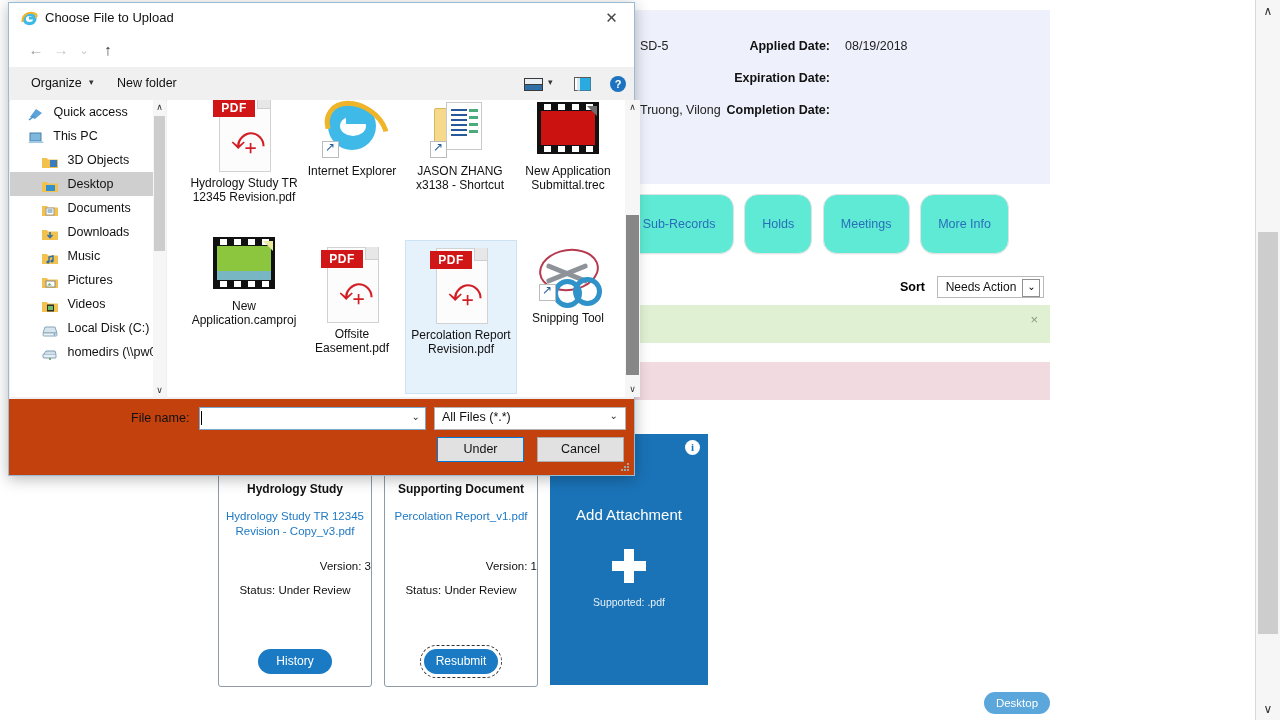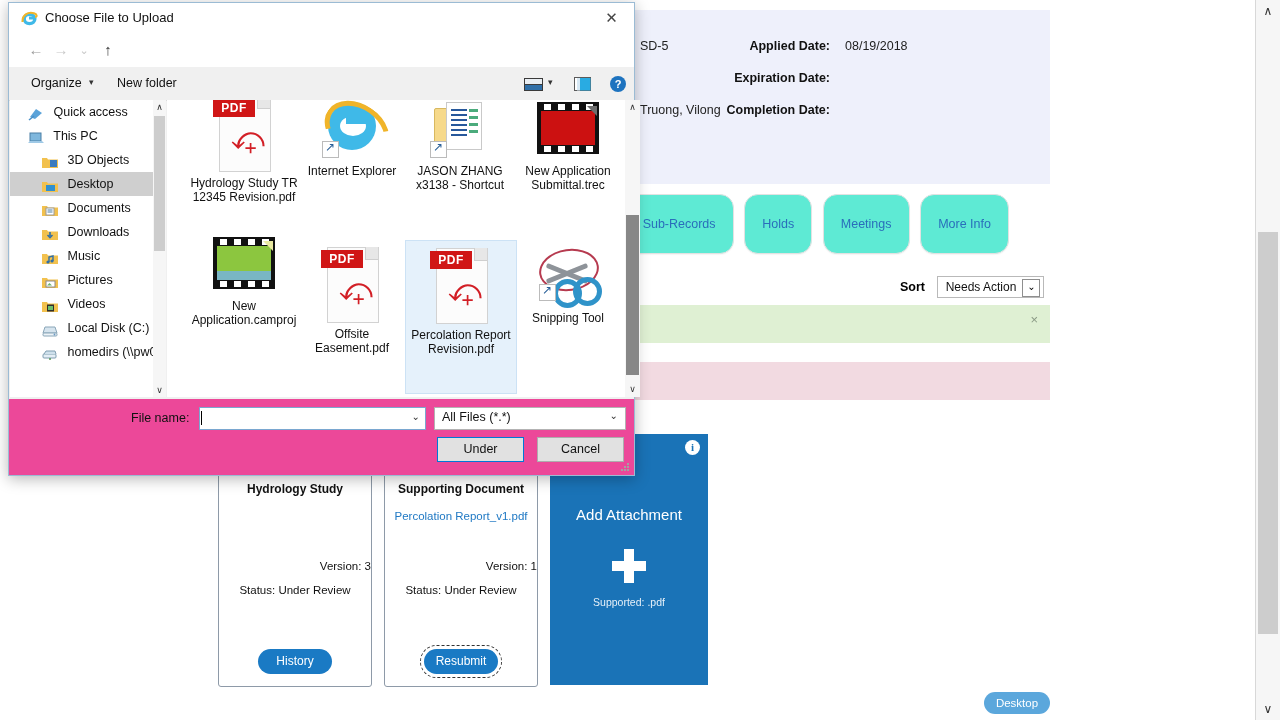--- a/index.html
+++ b/index.html
@@ -186,21 +186,21 @@
   .filelist{position:absolute;left:158px;top:97px;width:458px;height:297px;background:#fff;overflow:hidden;}
   .fitem{position:absolute;width:110px;text-align:center;}
   .fitem.selected{background:#e5f1fb;border:1px solid #cce2f5;}
   .fname{font-size:12px;color:#111;line-height:14px;margin-top:4px;}
 
   .fl-scroll{position:absolute;left:616px;top:97px;width:15px;height:297px;background:#f6f6f6;}
   .fl-sc-arrow{position:absolute;left:0;width:15px;height:15px;text-align:center;line-height:15px;font-size:9px;color:#333;}
   .fl-sc-arrow.up{top:0;} .fl-sc-arrow.down{bottom:0;}
   .fl-sc-thumb{position:absolute;left:1px;top:115px;width:13px;height:160px;background:#878787;}
 
-  .footer{position:absolute;left:0;bottom:0;width:100%;height:76px;background:#ec4899;}
+  .footer{position:absolute;left:0;bottom:0;width:100%;height:76px;background:#c2410c;}
   .fn-label{position:absolute;left:122px;top:12px;font-size:12.5px;color:#111;}
   .fn-input{position:absolute;left:190px;top:8px;width:225px;height:21px;background:#fff;border:1px solid #7aa7d0;}
   .fn-caret{position:absolute;left:1px;top:3px;width:1px;height:14px;background:#000;}
   .fn-drop{position:absolute;right:5px;top:3px;font-size:10px;color:#333;}
   .ft-select{position:absolute;left:425px;top:8px;width:190px;height:21px;background:#fff;border:1px solid #b3b3b3;}
   .ft-text{position:absolute;left:7px;top:2px;font-size:12.5px;color:#111;}
   .ft-caret{position:absolute;right:7px;top:2px;font-size:10px;color:#333;}
   .dlg-btn{position:absolute;top:38px;width:85px;height:23px;line-height:23px;text-align:center;
     font-size:12.5px;color:#111;background:#e1e1e1;border:1px solid #adadad;}
   .dlg-btn.open{left:428px;border:1px solid #0078d7;background:#e1e1e1;}
@@ -283,20 +283,21 @@
 
     <div class="upload-panel">
 
       <div class="up-select-row">
         <span class="up-select"><span>dy</span><span class="up-select-arrow">⌄</span></span>
       </div>
 
       <div class="card c1">
         <div class="pdf-thumb"></div>
         <div class="card-title">Hydrology Study</div>
+        <div class="card-file">Hydrology Study TR 12345 Revision - Copy_v3.pdf</div>
         <div class="card-ver" style="top:99px;">Version: 3</div>
         <div class="card-status" style="top:123px;">Status: Under Review</div>
         <div class="card-btn">History</div>
       </div>
 
       <div class="card c2">
         <div class="pdf-thumb"></div>
         <div class="card-title">Supporting Document</div>
         <div class="card-file">Percolation Report_v1.pdf</div>
         <div class="card-ver" style="top:99px;">Version: 1</div>

